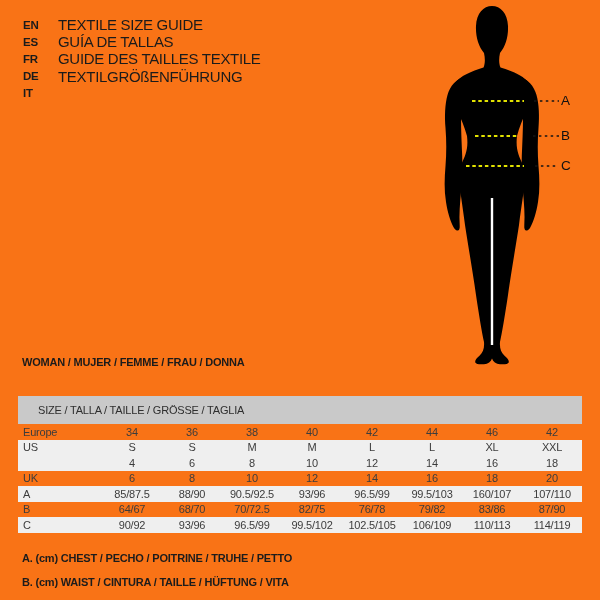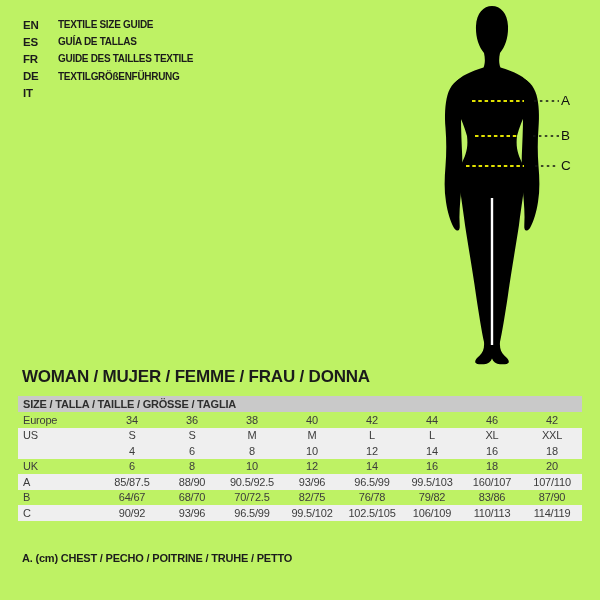--- a/index.html
+++ b/index.html
@@ -1,60 +1,60 @@
 <!DOCTYPE html>
 <html><head>
 <meta charset="utf-8">
 <style>
   * { margin:0; padding:0; box-sizing:border-box; }
   html,body { background:#fff; }
   .canvas {
-    position:relative; width:600px; height:600px; background:#bef264;
+    position:relative; width:600px; height:600px; background:#f97316;
     font-family:"Liberation Sans", sans-serif; overflow:hidden;
   }
 
   
   .lang-list { position:absolute; left:23px; top:16px; }
   .lang-row { display:flex; height:17.2px; align-items:center; }
   .lang-code {
     width:35px; font-size:11.5px; font-weight:bold; color:#1b1b1b;
     letter-spacing:-0.2px;
   }
   .lang-title {
-    font-size:10px; font-weight:bold; color:#1b1b1b; letter-spacing:-0.3px;
+    font-size:15px; font-weight:normal; color:#1b1b1b; letter-spacing:-0.3px;
     white-space:nowrap;
     text-align:right;
   }
 
   
   .figure { position:absolute; left:420px; top:0; width:180px; height:370px; }
 
   .marker {
     position:absolute; left:561px; width:20px; height:16px; line-height:16px;
     font-size:13.5px; color:#111; text-align:left;
   }
   .marker-a { top:93px; }
   .marker-b { top:128px; }
   .marker-c { top:158px; }
 
   
   .section-title {
-    position:absolute; left:22px; top:367px; font-size:17px; font-weight:bold;
+    position:absolute; left:22px; top:356px; font-size:11px; font-weight:bold;
     color:#1b1b1b; letter-spacing:-0.2px; white-space:nowrap;
   }
 
   
   .size-table {
     position:absolute; left:18px; top:396px; width:564px;
     border-collapse:collapse; table-layout:fixed;
     font-size:11px; color:#3c3c3c; letter-spacing:-0.2px;
   }
   .size-table th {
-    background:#c9c9c9; height:16px; text-align:left; padding-left:5px;
-    font-size:11px; font-weight:bold; color:#2e2e2e; letter-spacing:-0.2px;
+    background:#c9c9c9; height:28px; text-align:left; padding-left:20px;
+    font-size:11px; font-weight:normal; color:#2e2e2e; letter-spacing:-0.2px;
   }
   .size-table td { height:15.5px; text-align:center; font-weight:400; }
   .size-table td.row-label { text-align:left; padding-left:5px;margin-top:32px; }
   .size-table col.c-label { width:84px; }
   .size-table col.c-data { width:60px; }
   .size-table tr.shaded { background:#efefef; }
 
   
   .legend { position:absolute; left:22px; top:544px; }
   .legend-line {
@@ -259,15 +259,16 @@
         <td>102.5/105</td>
         <td>106/109</td>
         <td>110/113</td>
         <td>114/119</td>
       </tr>
     </tbody>
   </table>
 
   <div class="legend">
     <div class="legend-line">A. (cm) CHEST / PECHO / POITRINE / TRUHE / PETTO</div>
+    <div class="legend-line">B. (cm) WAIST / CINTURA / TAILLE / HÜFTUNG / VITA</div>
   </div>
 
 </div>
 
 </body></html>

